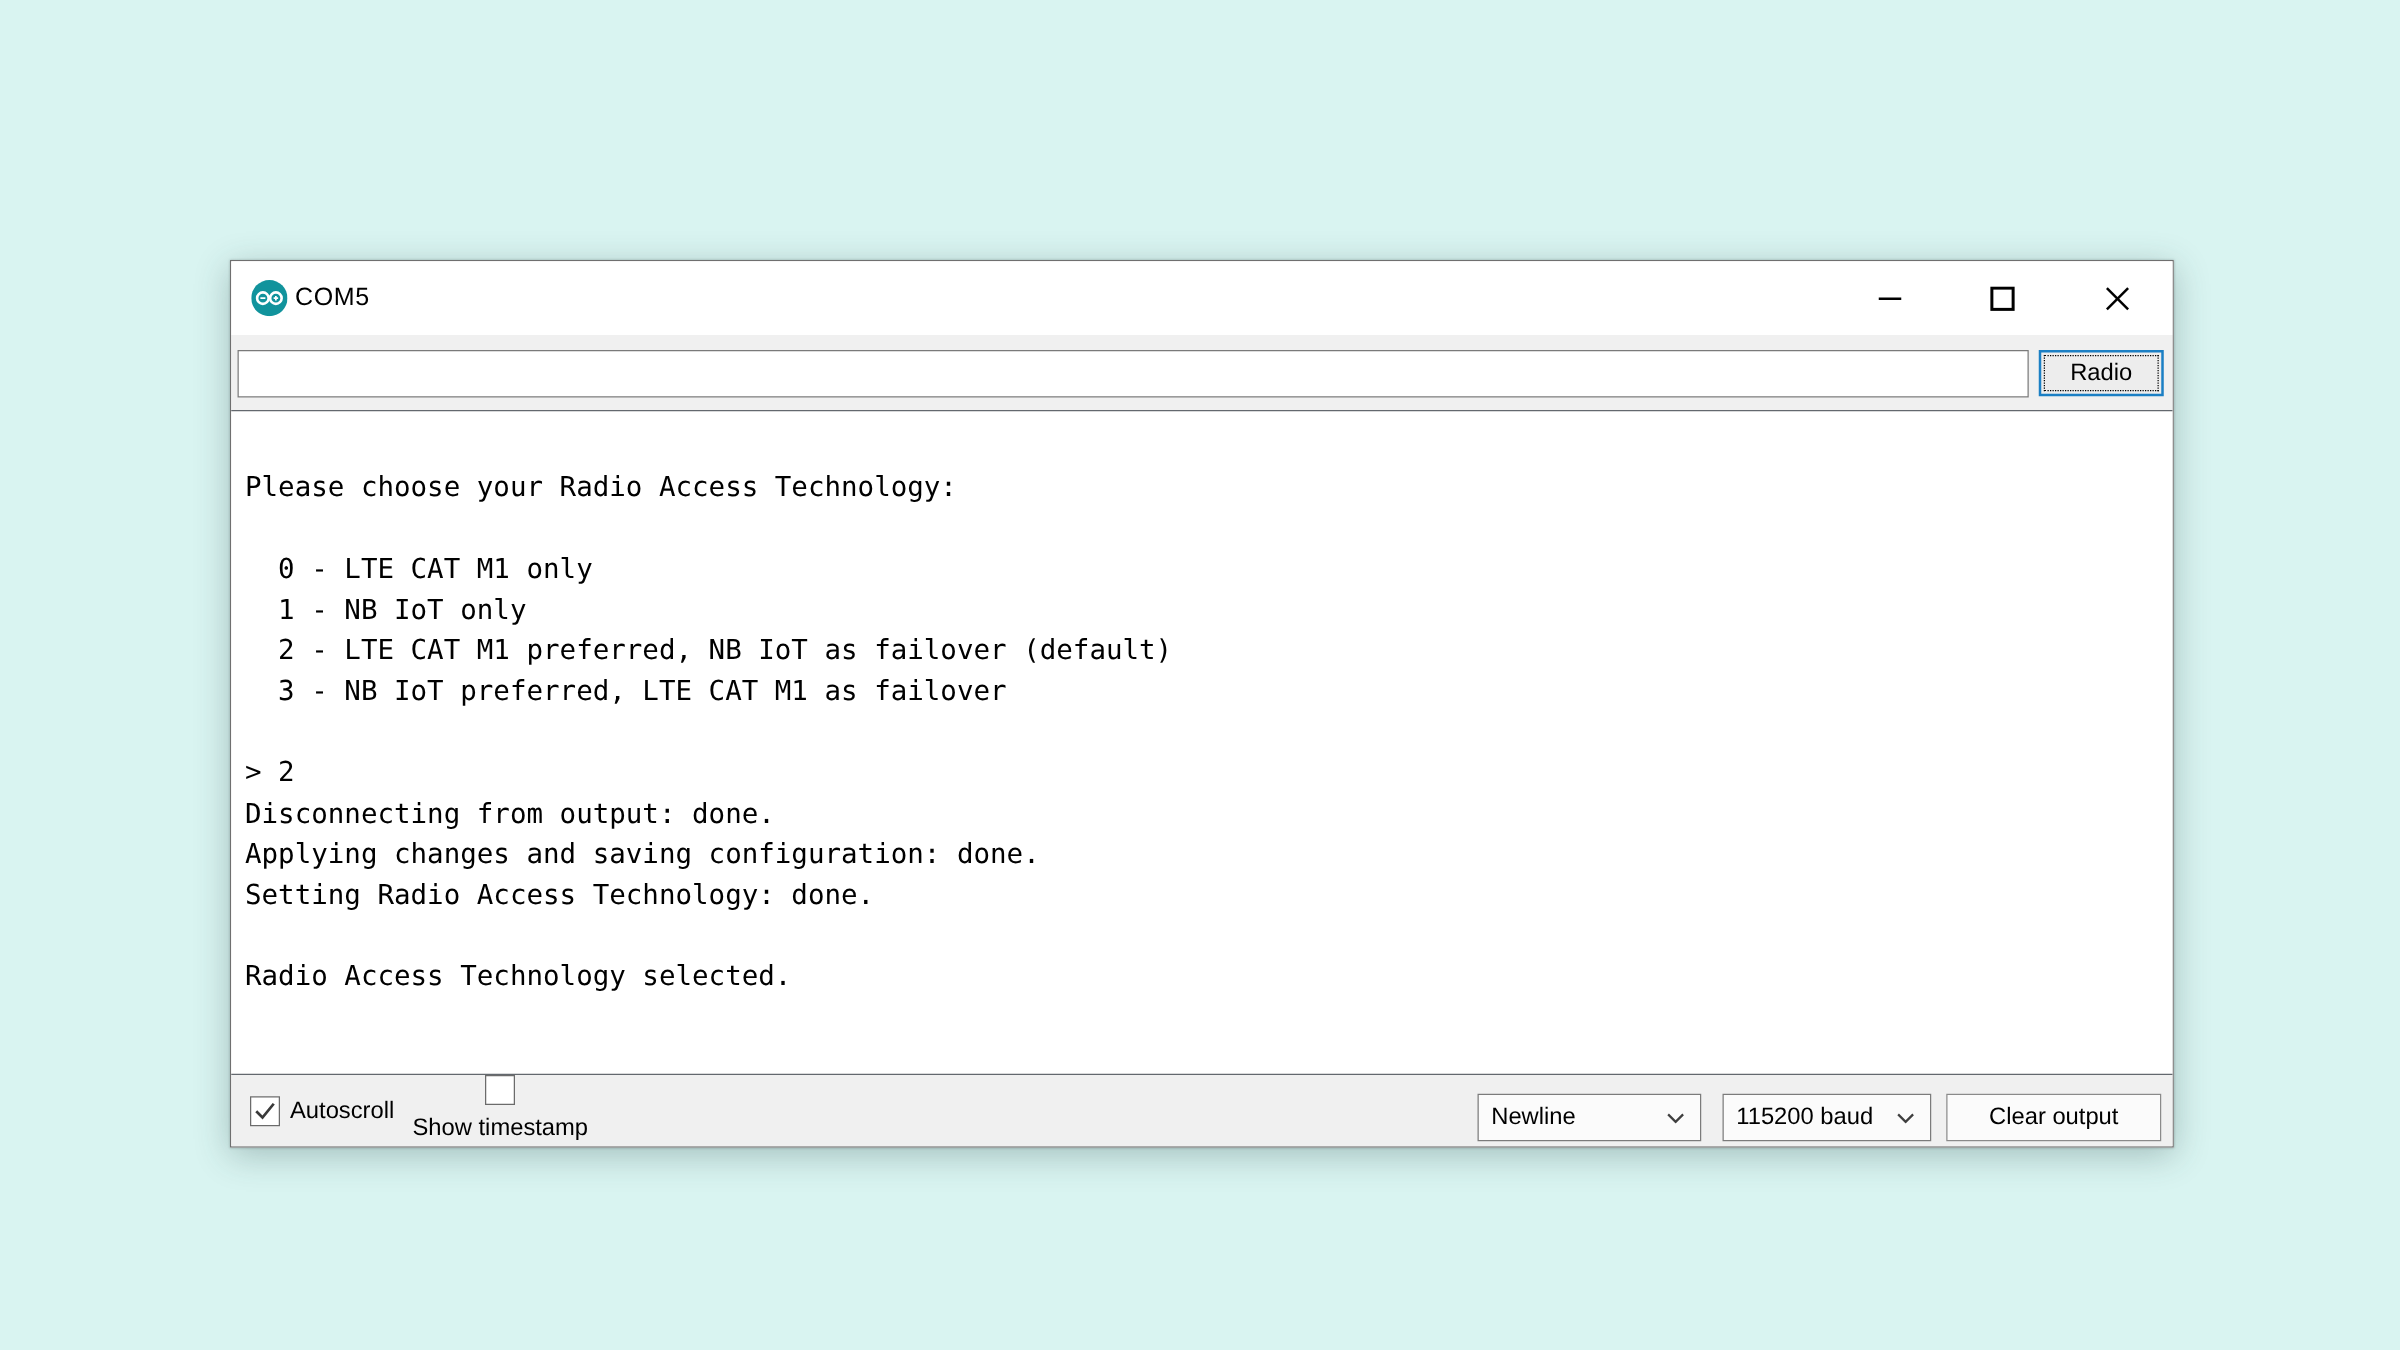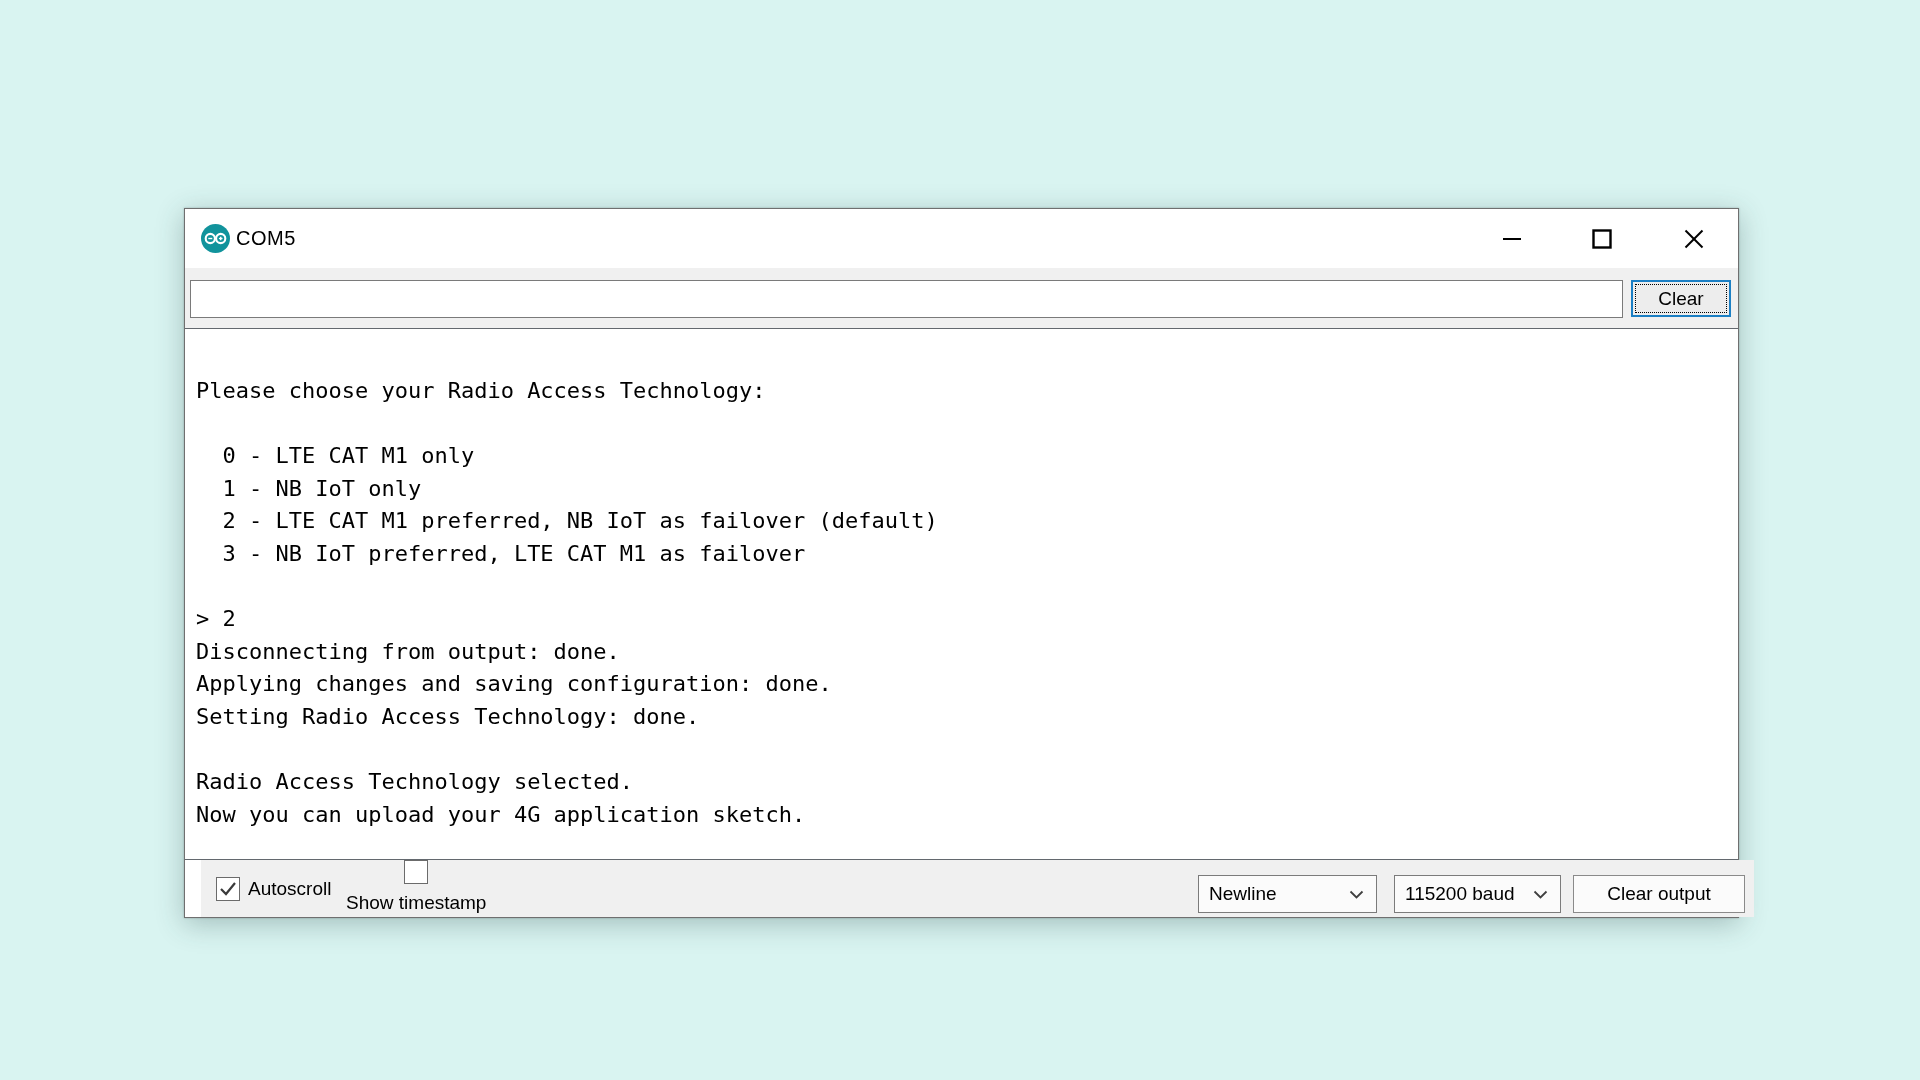--- a/index.html
+++ b/index.html
@@ -72,21 +72,21 @@
     overflow:hidden;
     cursor:text;
   }
   .console .line{
     font-family:"DejaVu Sans Mono","Liberation Mono",monospace;
     font-size:22px;line-height:32.6px;
     color:#000;white-space:pre;
   }
   
   .statusbar{
-    position:absolute;left:16px;top:651px;width:1553px;height:57px;
+    position:absolute;left:0;top:651px;width:1553px;height:57px;
     background:#f0f0f0;
   }
   .check-group{
     position:absolute;top:0;height:57px;
     display:flex;align-items:center;gap:8px;cursor:pointer;
   }
   .check-group.autoscroll{left:15px;}
   .check-group.timestamp{left:145px;flex-direction:column;}
   .checkbox{
     width:24px;height:24px;box-sizing:border-box;
@@ -144,38 +144,37 @@
     <div class="win-btn close">
       <svg width="20" height="20" viewBox="0 0 20 20">
         <line x1="1.5" y1="1.5" x2="18.5" y2="18.5" stroke="#000" stroke-width="2"></line>
         <line x1="18.5" y1="1.5" x2="1.5" y2="18.5" stroke="#000" stroke-width="2"></line>
       </svg>
     </div>
   </div>
 
   <div class="toolbar">
     <input class="send-input" type="text" placeholder="" value="" style="">
-    <button class="send-btn">Clear</button>
+    <button class="send-btn">Radio</button>
   </div>
 
   <div class="console">
     <div class="line">Please choose your Radio Access Technology:</div>
     <div class="line"> </div>
     <div class="line">  0 - LTE CAT M1 only</div>
     <div class="line">  1 - NB IoT only</div>
     <div class="line">  2 - LTE CAT M1 preferred, NB IoT as failover (default)</div>
     <div class="line">  3 - NB IoT preferred, LTE CAT M1 as failover</div>
     <div class="line"> </div>
     <div class="line">&gt; 2</div>
     <div class="line">Disconnecting from output: done.</div>
     <div class="line">Applying changes and saving configuration: done.</div>
     <div class="line">Setting Radio Access Technology: done.</div>
     <div class="line"> </div>
     <div class="line">Radio Access Technology selected.</div>
-    <div class="line">Now you can upload your 4G application sketch.</div>
   </div>
 
   <div class="statusbar">
 
     <div class="check-group autoscroll">
       <div class="checkbox checked">
         <svg width="18" height="16" viewBox="0 0 18 16">
           <polyline points="2,8 7,13 16,2" fill="none" stroke="#3a3a3a" stroke-width="2.2"></polyline>
         </svg>
       </div>

